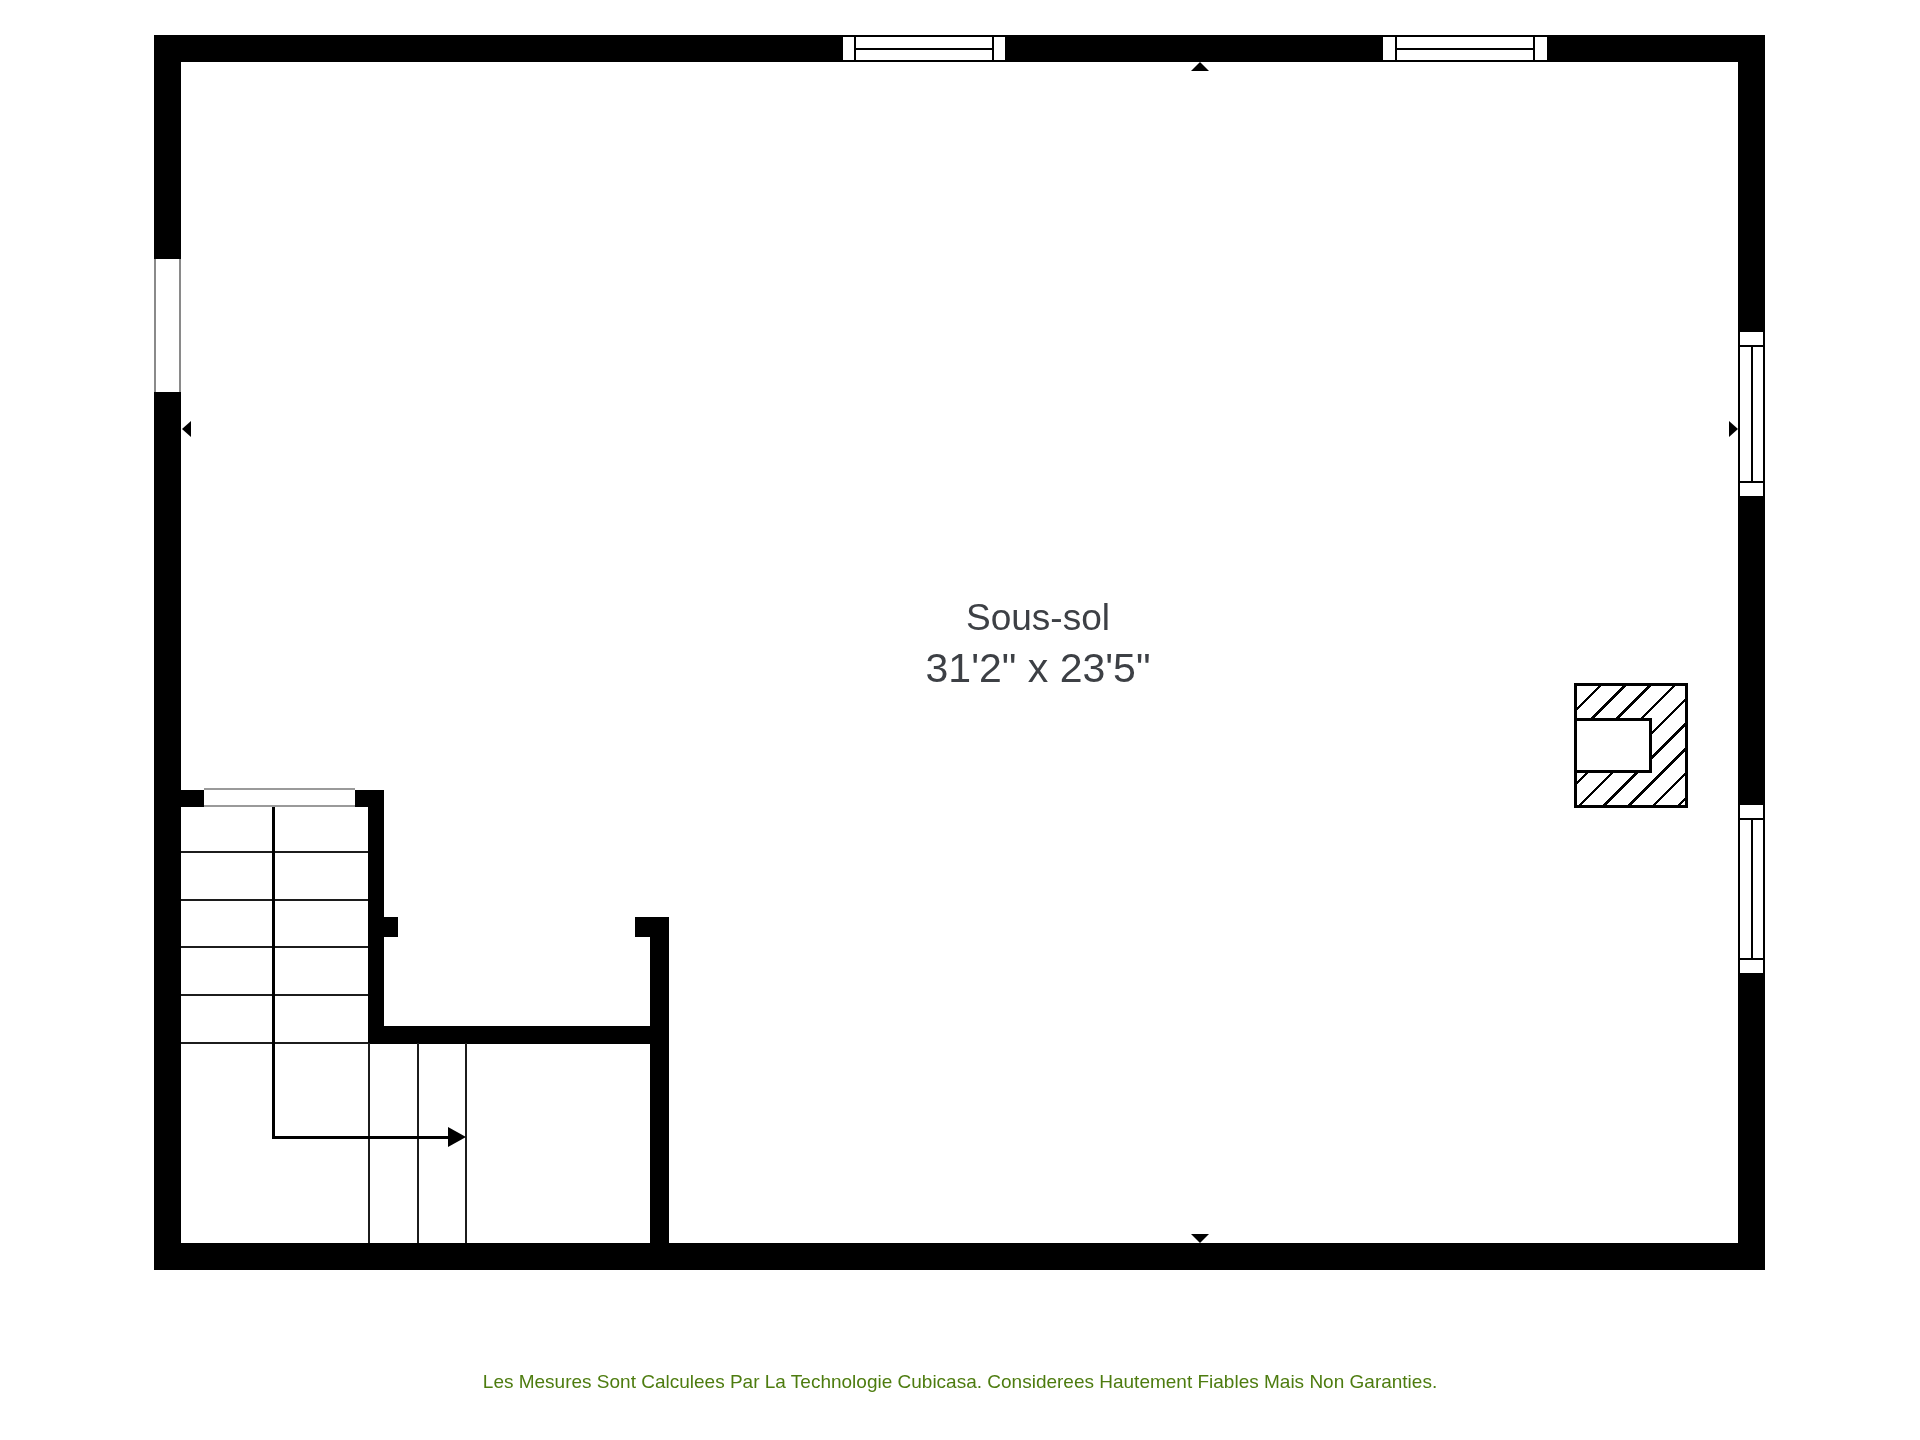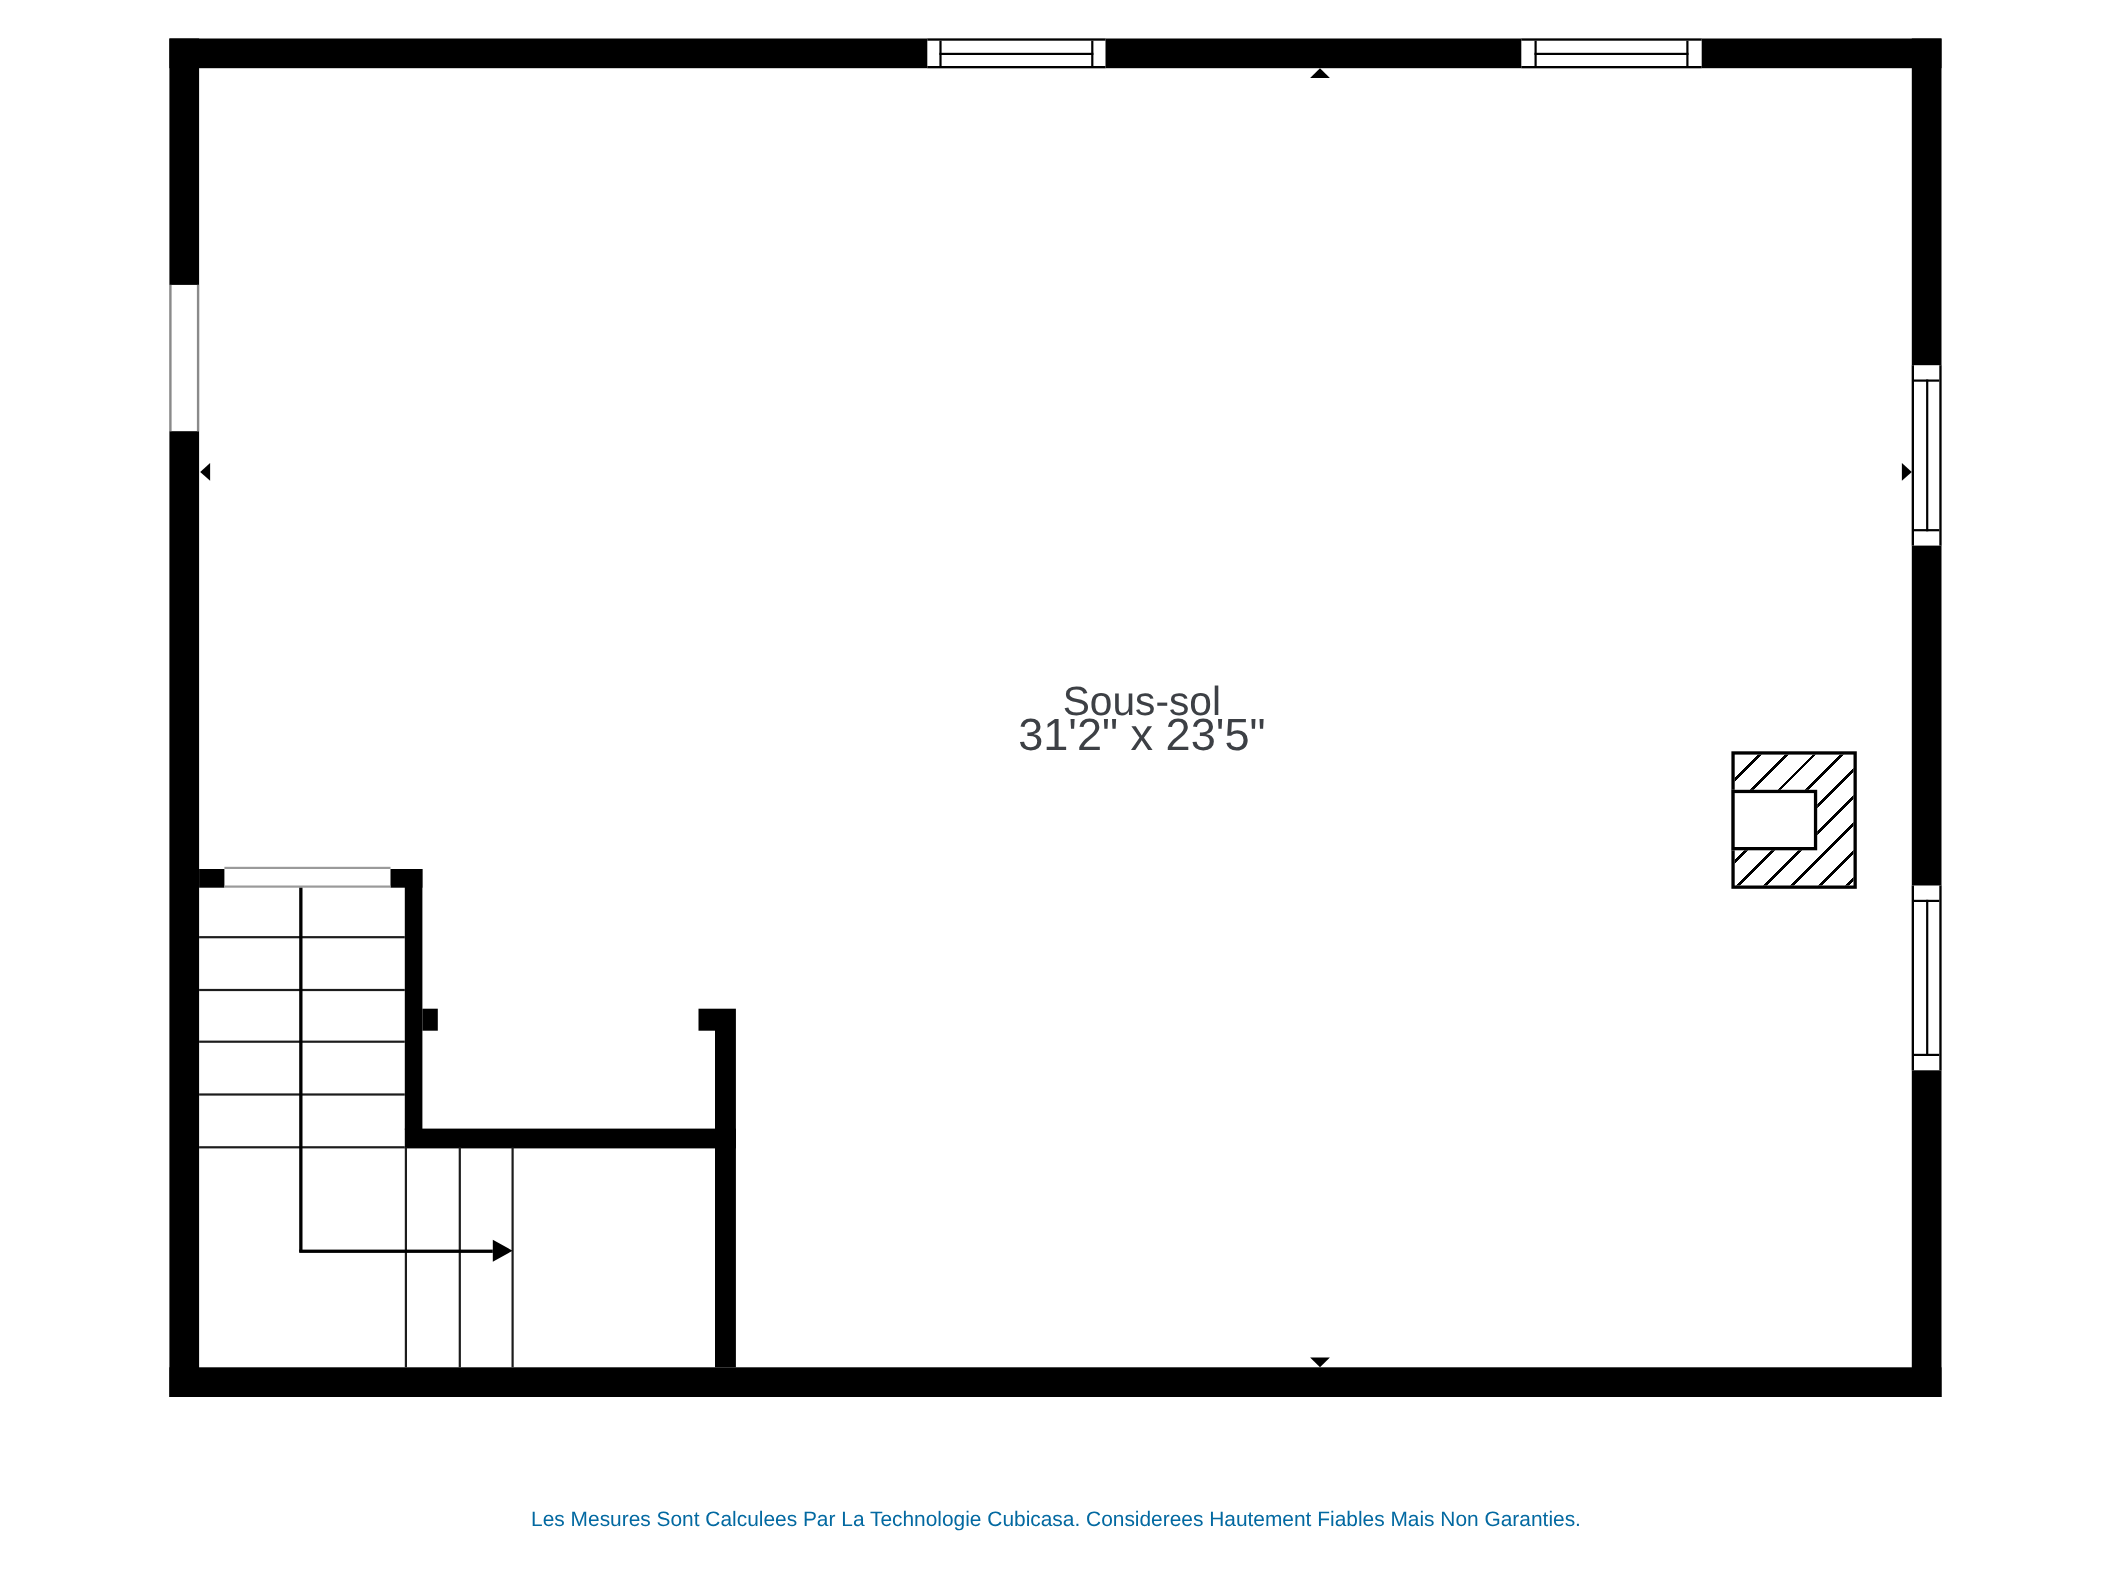--- a/index.html
+++ b/index.html
@@ -20,21 +20,21 @@
   .tread-h{position:absolute;height:2px;background:#1c1c1c;}
   .tread-v{position:absolute;width:2px;background:#1c1c1c;}
   .thresh{position:absolute;height:2px;background:#9a9a9a;}
   .walkline{position:absolute;background:#000000;}
   .tri{position:absolute;width:0;height:0;}
   .chimney{position:absolute;border:3px solid #000;
      background:repeating-linear-gradient(135deg,#ffffff 0px,#ffffff 15px,#000000 15px,#000000 17.5px);}
   .chimney-inner{position:absolute;background:#ffffff;border:3px solid #000;}
   .room-name{position:absolute;transform:translateX(-50%);font-size:37px;color:#3d4045;white-space:nowrap;}
   .room-dims{position:absolute;transform:translateX(-50%);font-size:41px;color:#3d4045;white-space:nowrap;}
-  .disclaimer{position:absolute;transform:translateX(-50%);font-size:19px;color:#0369a1;white-space:nowrap;}
+  .disclaimer{position:absolute;transform:translateX(-50%);font-size:19px;color:#4d7c0f;white-space:nowrap;}
 </style>
 </head>
 <body>
 
 <div id="app">
 
   <div class="wall" style="left:154px;top:35px;width:1611px;height:27px;"></div>
   <div class="wall" style="left:154px;top:1243px;width:1611px;height:27px;"></div>
   <div class="wall" style="left:154px;top:35px;width:27px;height:1235px;"></div>
   <div class="wall" style="left:1738px;top:35px;width:27px;height:1235px;"></div>
@@ -89,18 +89,18 @@
   <div class="tri" style="left:448px;top:1127px;border-top:10px solid transparent;border-bottom:10px solid transparent;border-left:18px solid #000;"></div>
 
   <div class="chimney" style="left:1574px;top:683px;width:114px;height:125px;"></div>
   <div class="chimney-inner" style="left:1574px;top:718px;width:78px;height:55px;"></div>
 
   <div class="tri" style="left:1191px;top:62px;border-left:9px solid transparent;border-right:9px solid transparent;border-bottom:9px solid #000;"></div>
   <div class="tri" style="left:1191px;top:1234px;border-left:9px solid transparent;border-right:9px solid transparent;border-top:9px solid #000;"></div>
   <div class="tri" style="left:182px;top:421px;border-top:8px solid transparent;border-bottom:8px solid transparent;border-right:9px solid #000;"></div>
   <div class="tri" style="left:1729px;top:421px;border-top:8px solid transparent;border-bottom:8px solid transparent;border-left:9px solid #000;"></div>
 
-  <div class="room-name" style="left:1038px;top:597px;margin-top:20px;">Sous-sol</div>
+  <div class="room-name" style="left:1038px;top:597px;">Sous-sol</div>
   <div class="room-dims" style="left:1038px;top:645px;">31'2" x 23'5"</div>
 
   <div class="disclaimer" style="left:960px;top:1371px;">Les Mesures Sont Calculees Par La Technologie Cubicasa. Considerees Hautement Fiables Mais Non Garanties.</div>
 
 </div>
 
 </body></html>

